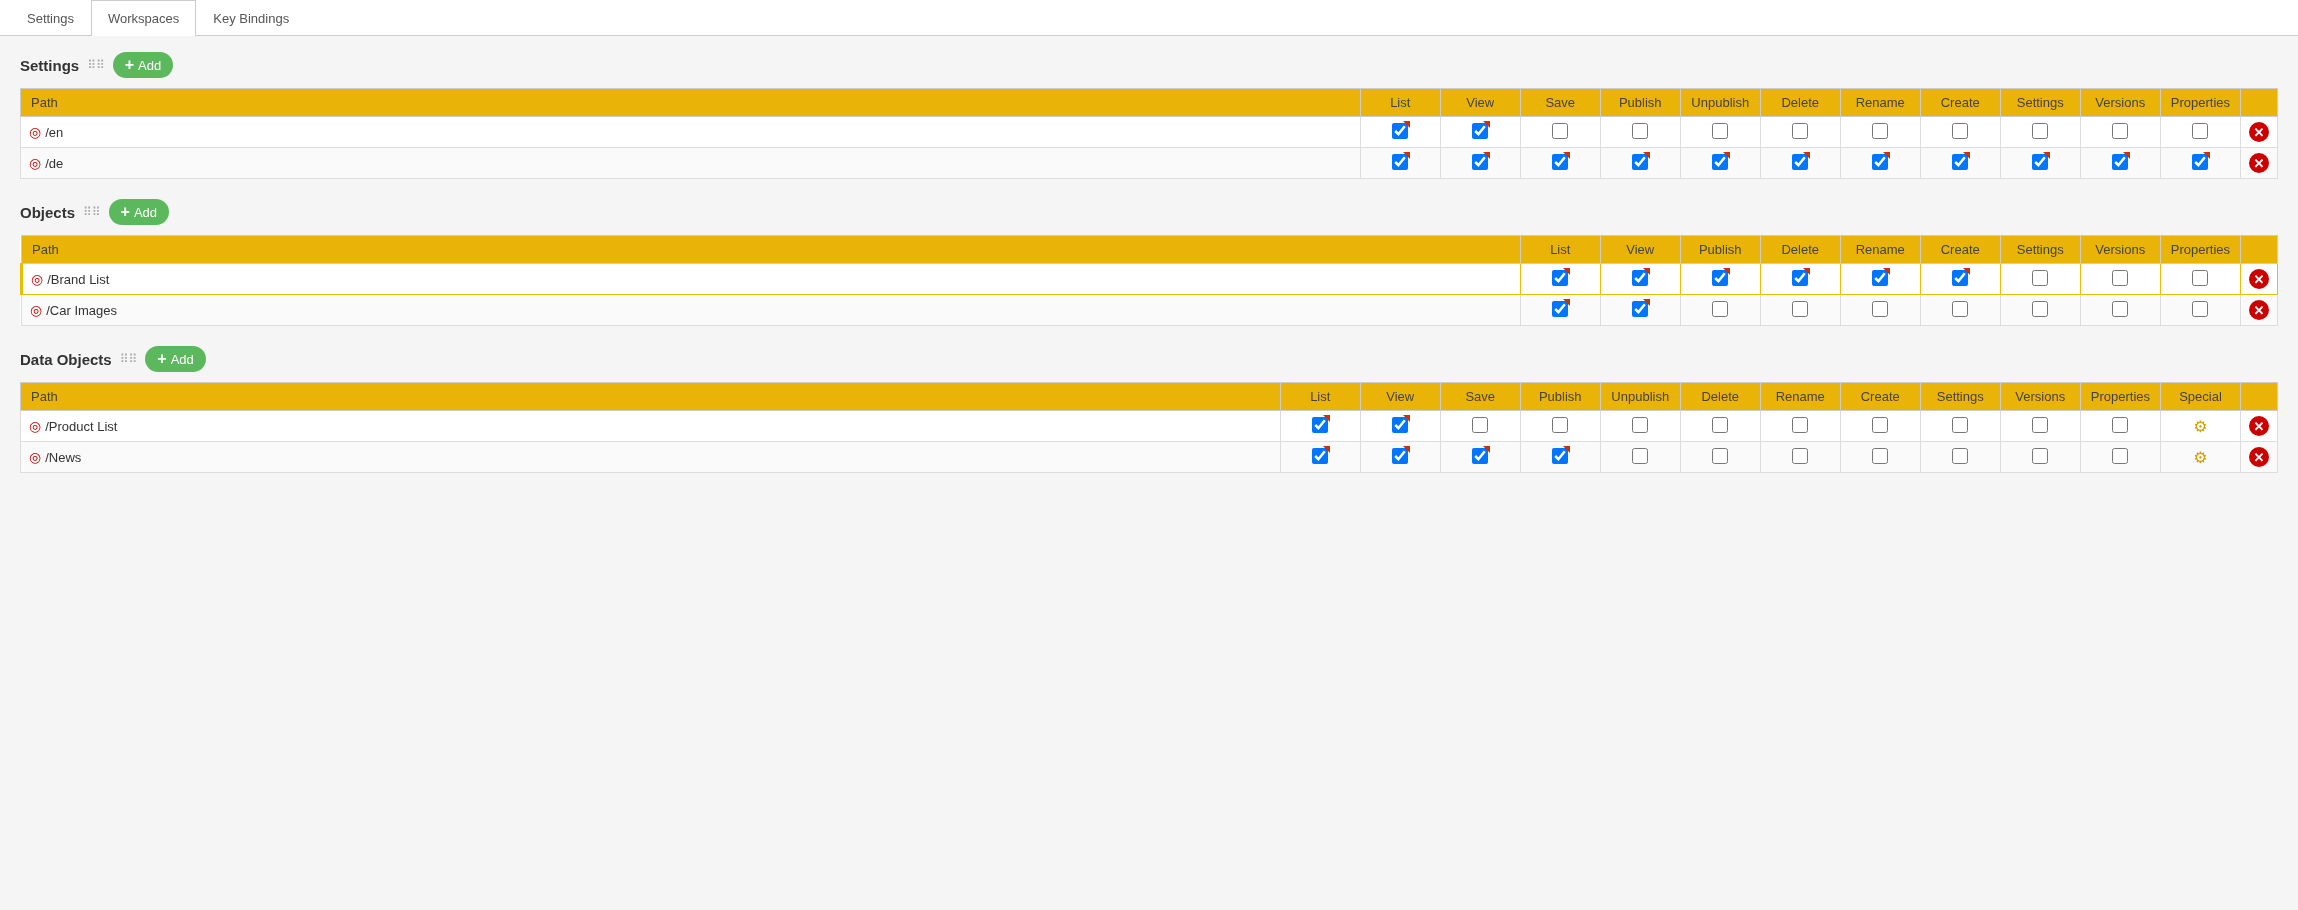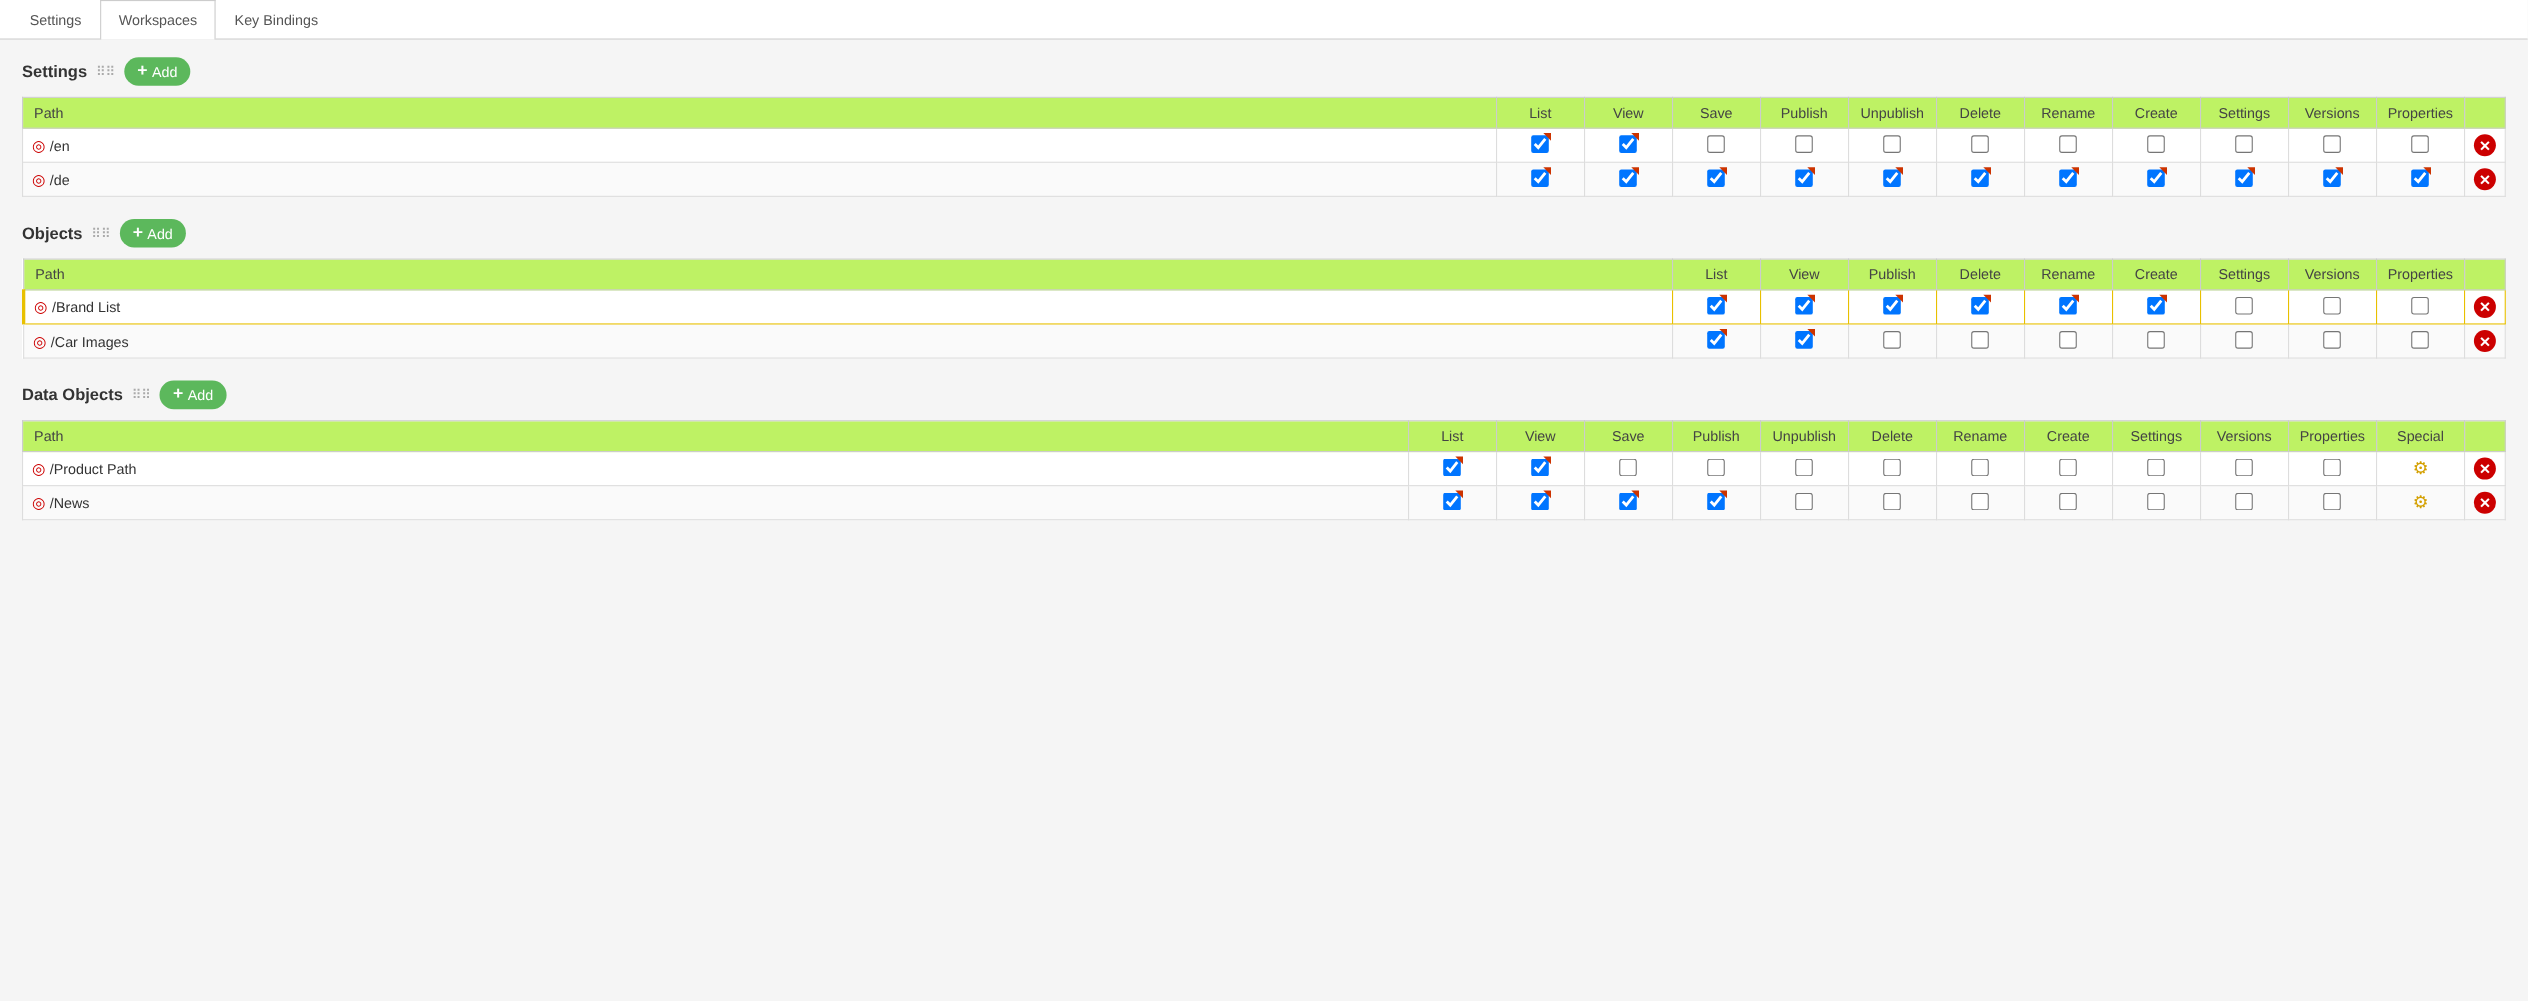--- a/index.html
+++ b/index.html
@@ -17,21 +17,21 @@
     
     .section-header { display: flex; align-items: center; gap: 8px; margin-bottom: 10px; margin-top: 20px; }
     .section-header:first-child { margin-top: 0; }
     .section-title { font-weight: bold; font-size: 15px; }
     .drag-handle { color: #aaa; font-size: 12px; cursor: grab; }
     .add-btn { display: flex; align-items: center; gap: 4px; background: #5cb85c; color: white; border: none; border-radius: 20px; padding: 4px 12px; cursor: pointer; font-size: 13px; }
     .add-btn .plus { font-size: 16px; font-weight: bold; }
 
     
     .perm-table { width: 100%; border-collapse: collapse; background: #fff; margin-bottom: 20px; }
-    .perm-table th { background: #bef264; border: 1px solid #ccc; padding: 6px 10px; text-align: left; font-weight: normal; font-size: 13px; color: #444; white-space: nowrap; }
+    .perm-table th { background: #eab308; border: 1px solid #ccc; padding: 6px 10px; text-align: left; font-weight: normal; font-size: 13px; color: #444; white-space: nowrap; }
     .perm-table td { border: 1px solid #ddd; padding: 5px 8px; font-size: 13px; vertical-align: middle; }
     .perm-table tr:nth-child(even) { background: #fafafa; }
 
     
     .path-cell { display: flex; align-items: center; gap: 4px; min-width: 150px; }
     .target-icon { color: #cc0000; font-size: 14px; }
 
     
     .cb-cell { text-align: center; position: relative; }
     .cb-wrap { display: inline-flex; align-items: center; justify-content: center; position: relative; }
@@ -371,21 +371,21 @@
         <th class="action-th">Special</th>
         <th class="delete-th"></th>
       </tr>
     </thead>
     <tbody>
 
       <tr>
         <td class="path-td">
           <div class="path-cell">
             <span class="target-icon">◎</span>
-            <span>/Product Path</span>
+            <span>/Product List</span>
           </div>
         </td>
         <td class="action-td cb-cell"><div class="cb-wrap">
               <input type="checkbox" checked="" style="">
               <span class="corner-mark"></span>
             </div></td>
         <td class="action-td cb-cell"><div class="cb-wrap">
               <input type="checkbox" checked="" style="">
               <span class="corner-mark"></span>
             </div></td>

